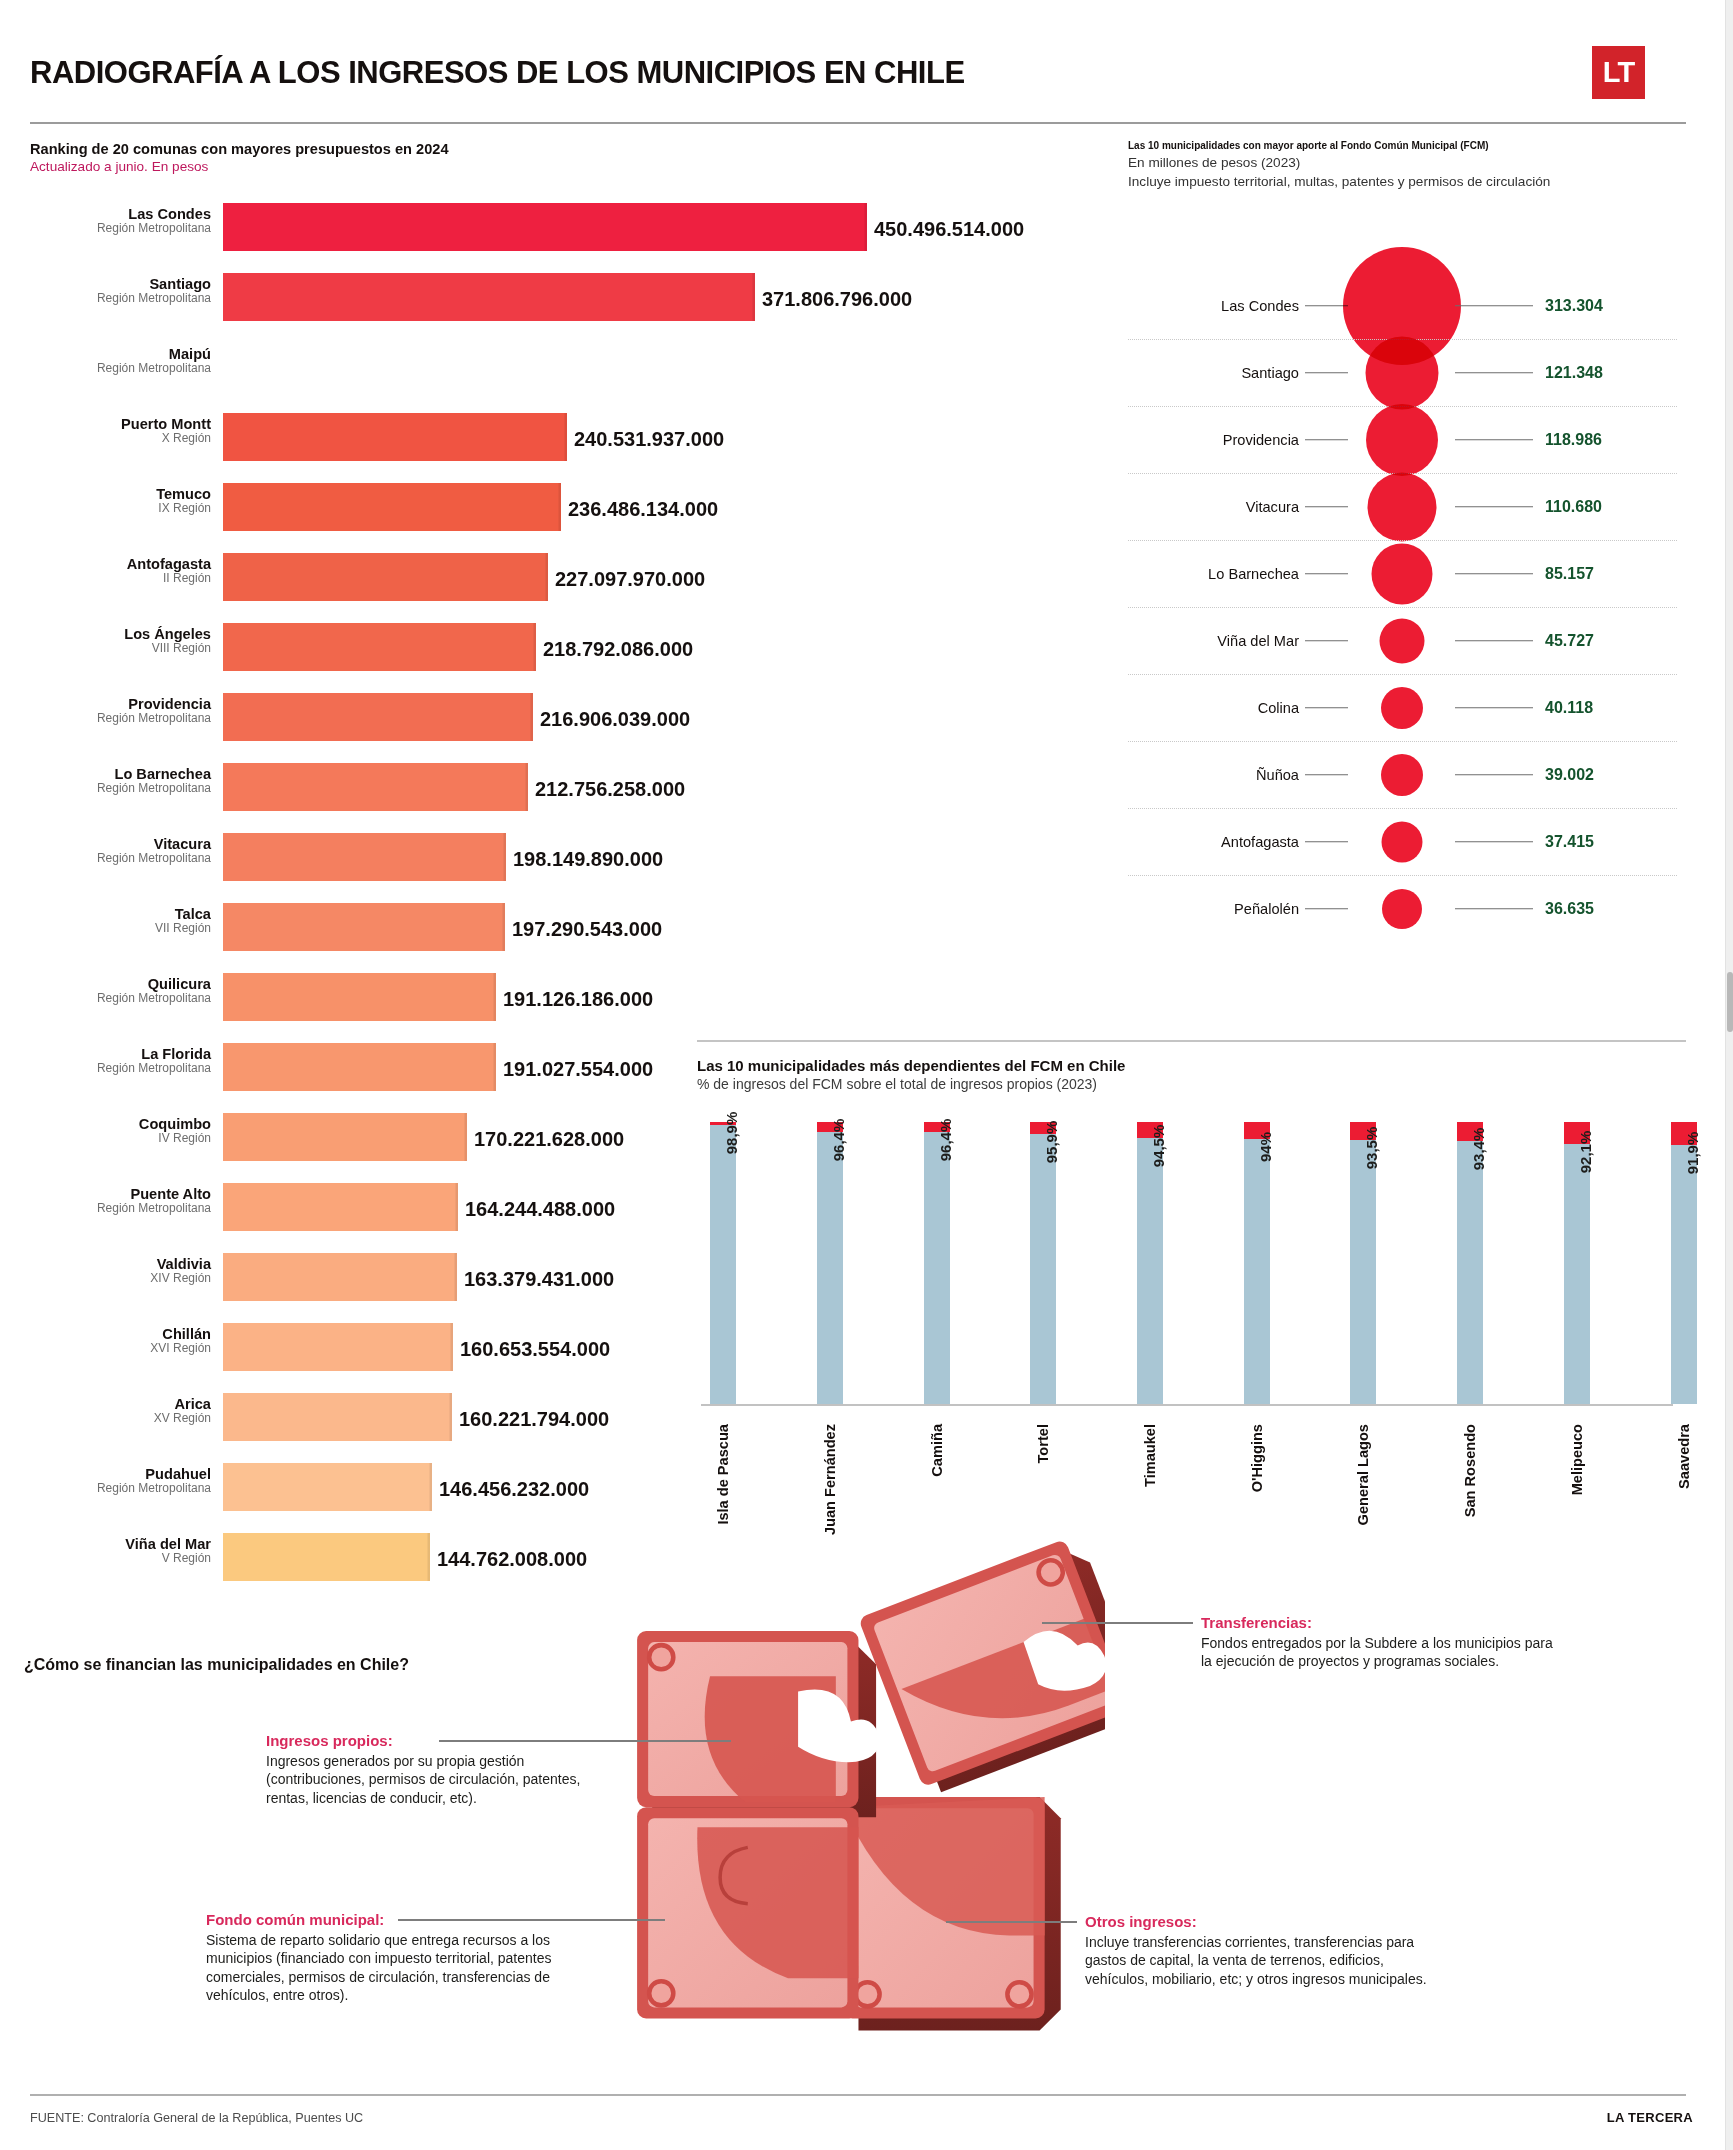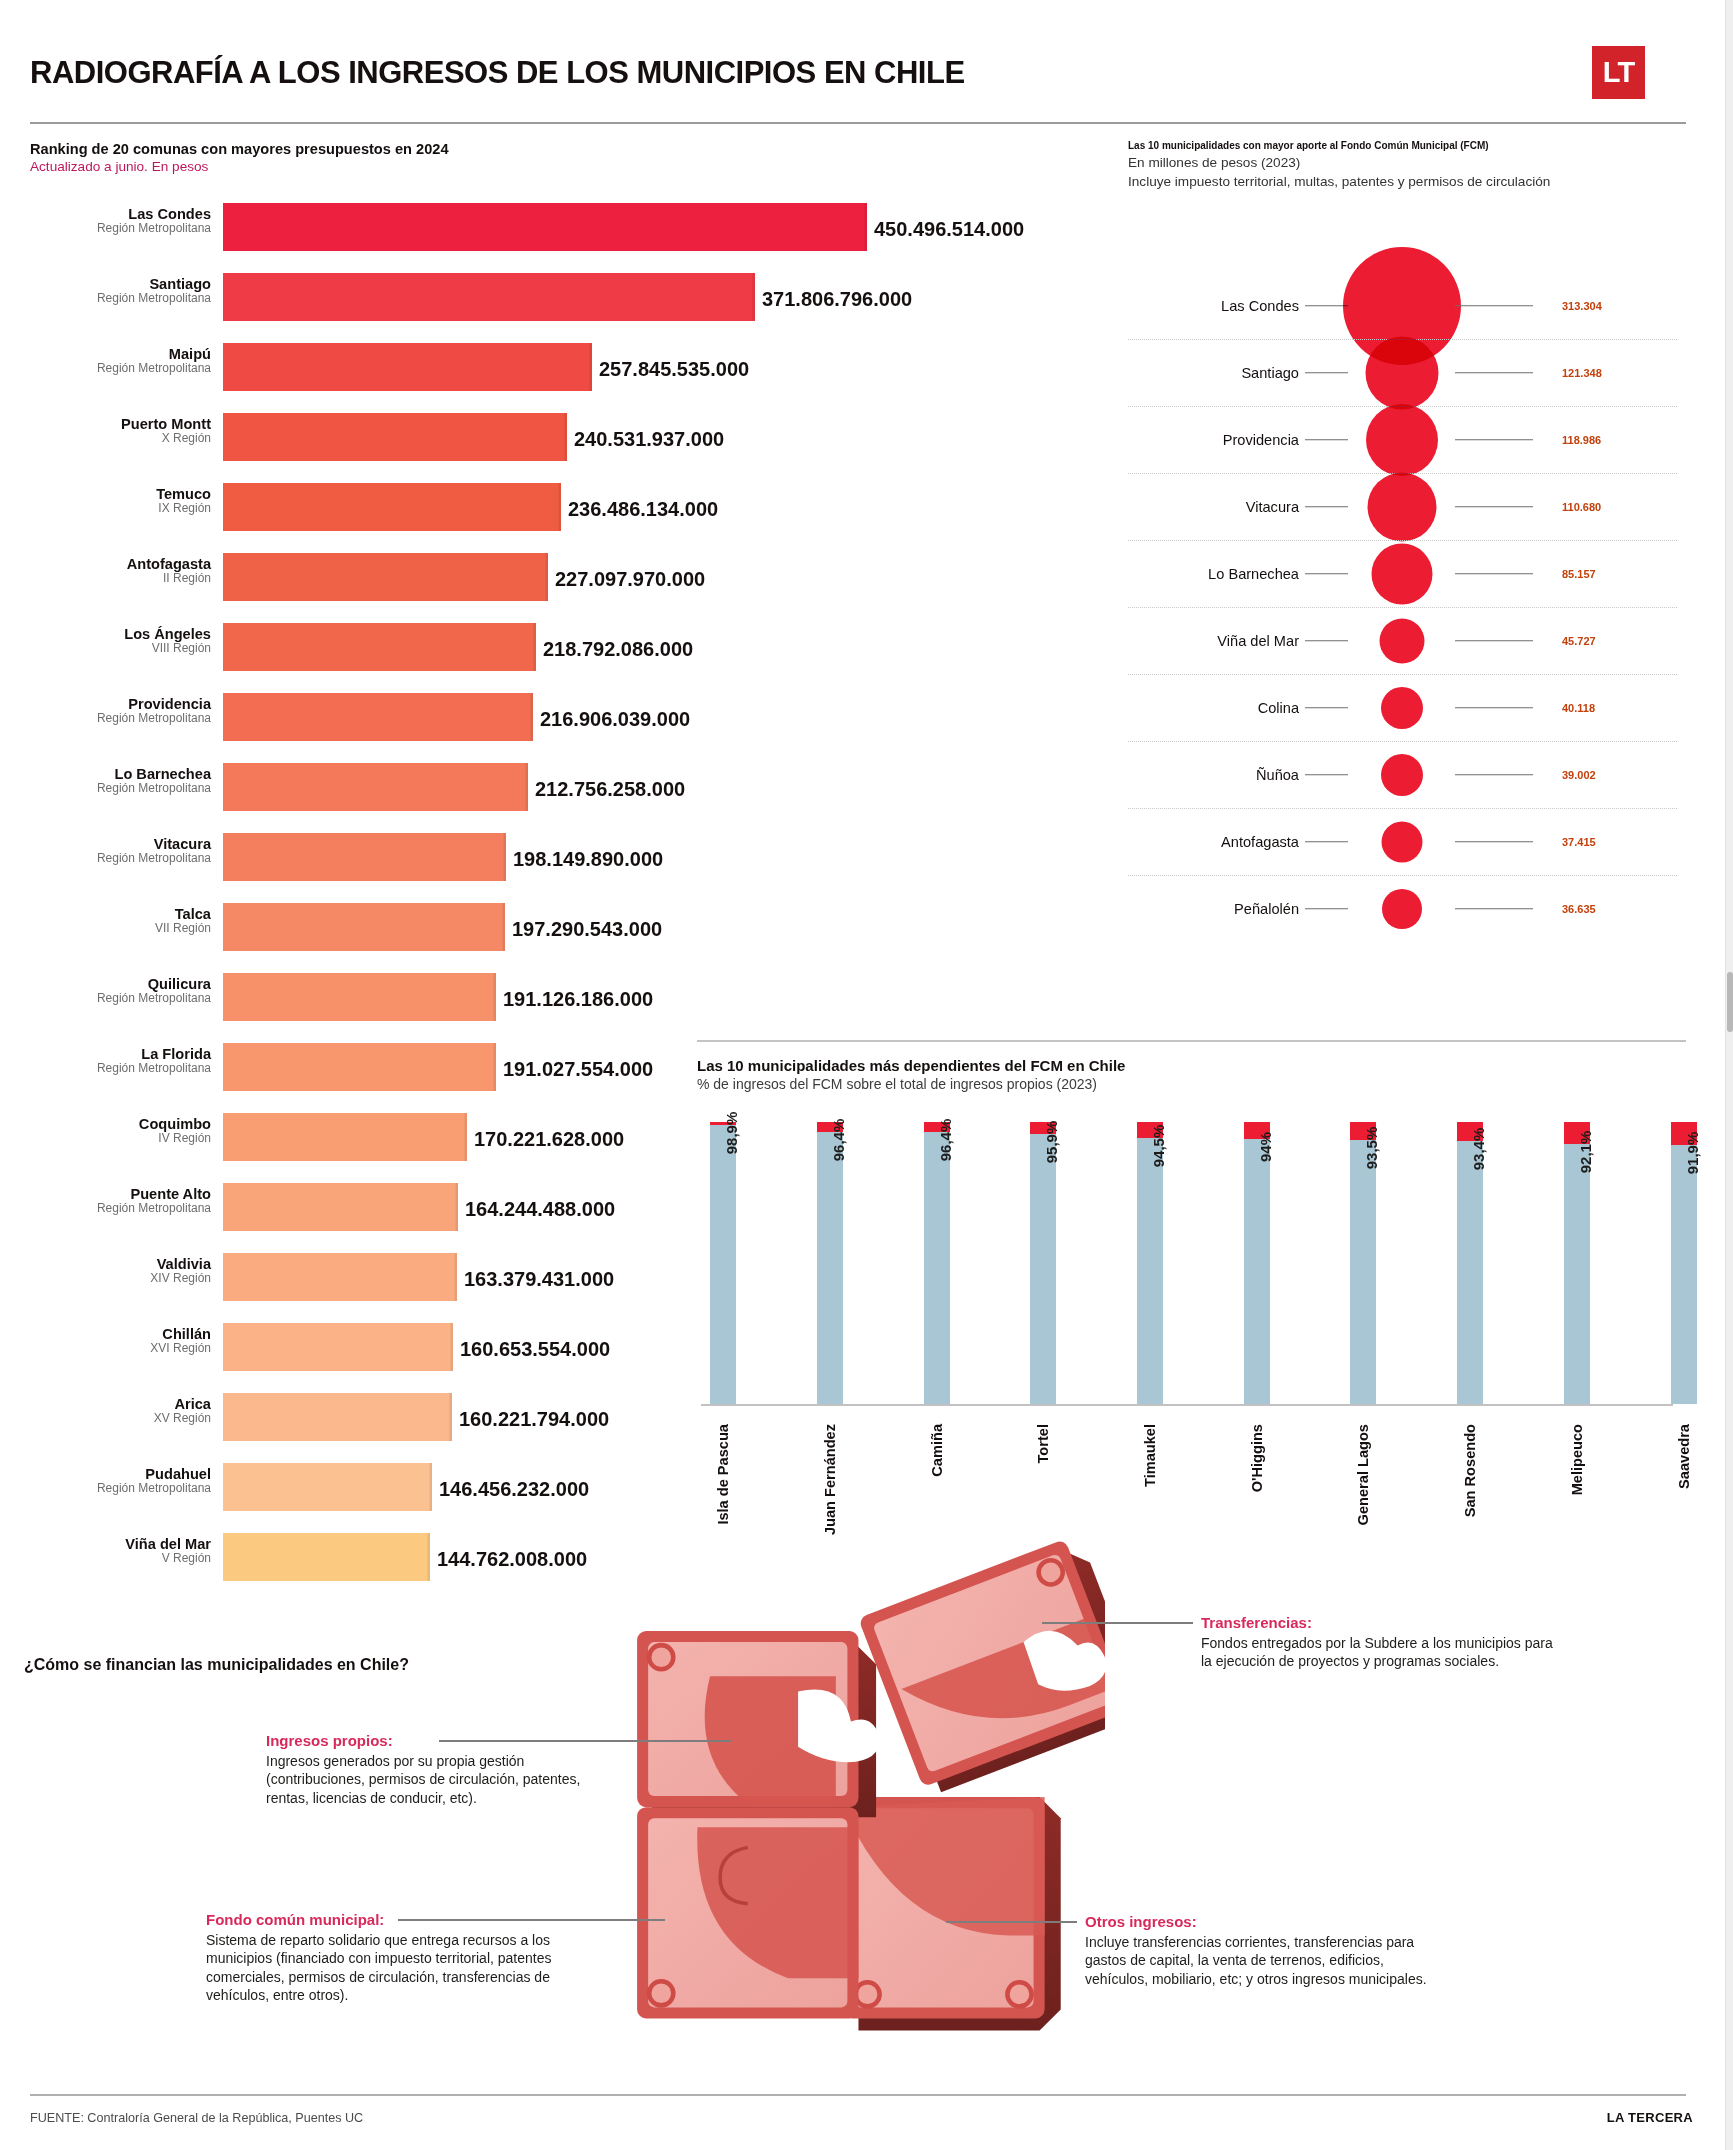--- a/index.html
+++ b/index.html
@@ -106,22 +106,22 @@
     left: 327px; width: 78px; transform: translateY(-50%);
   }
   .bub-circle {
     position: absolute; left: 274px; top: 50%;
     transform: translate(-50%, -50%);
     border-radius: 50%;
     background: #ec1c33;
     mix-blend-mode: multiply;
   }
   .bub-val {
-    position: absolute; left: 434px; top: 50%; transform: translateY(-50%);
-    font-size: 11px; font-weight: 700; color: #c2410c; white-space: nowrap;
+    position: absolute; left: 417px; top: 50%; transform: translateY(-50%);
+    font-size: 16px; font-weight: 700; color: #14532d; white-space: nowrap;
   }
 
   
   .dep-rule {
     position: absolute; left: 697px; top: 1040px; width: 989px;
     height: 1.5px; background: #c4c4c4;
   }
   .dep-head { position: absolute; left: 697px; top: 1057px; width: 957px; }
   .dep-title { font-size: 15px; font-weight: 700; color: #15100f; }
   .dep-sub { font-size: 14px; color: #3c3c3c; margin-top: 2px; }
@@ -223,24 +223,20 @@
         </div>
         <div class="rank-bar-wrap">
           <div class="rank-bar" style="width: 532px; background: rgb(239, 59, 69);"></div>
           <div class="rank-value" style="left: 532px;">371.806.796.000</div>
         </div>
       </div>
       <div class="rank-row">
         <div class="rank-labels">
           <div class="rank-name">Maipú</div>
           <div class="rank-region">Región Metropolitana</div>
-        </div>
-        <div class="rank-bar-wrap">
-          <div class="rank-bar" style="width: 369px; background: rgb(239, 74, 68);"></div>
-          <div class="rank-value" style="left: 369px;">257.845.535.000</div>
         </div>
       </div>
       <div class="rank-row">
         <div class="rank-labels">
           <div class="rank-name">Puerto Montt</div>
           <div class="rank-region">X Región</div>
         </div>
         <div class="rank-bar-wrap">
           <div class="rank-bar" style="width: 344px; background: rgb(240, 84, 66);"></div>
           <div class="rank-value" style="left: 344px;">240.531.937.000</div>

